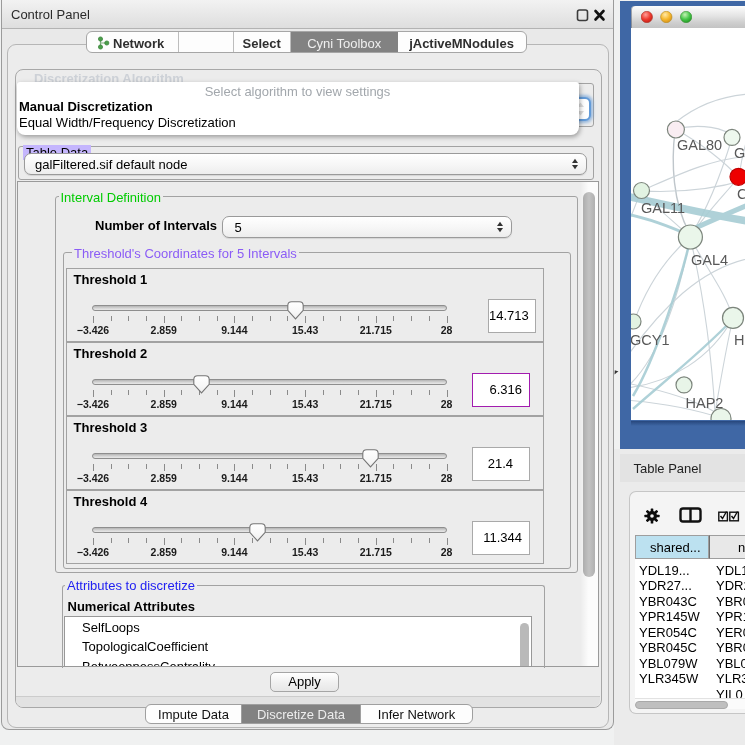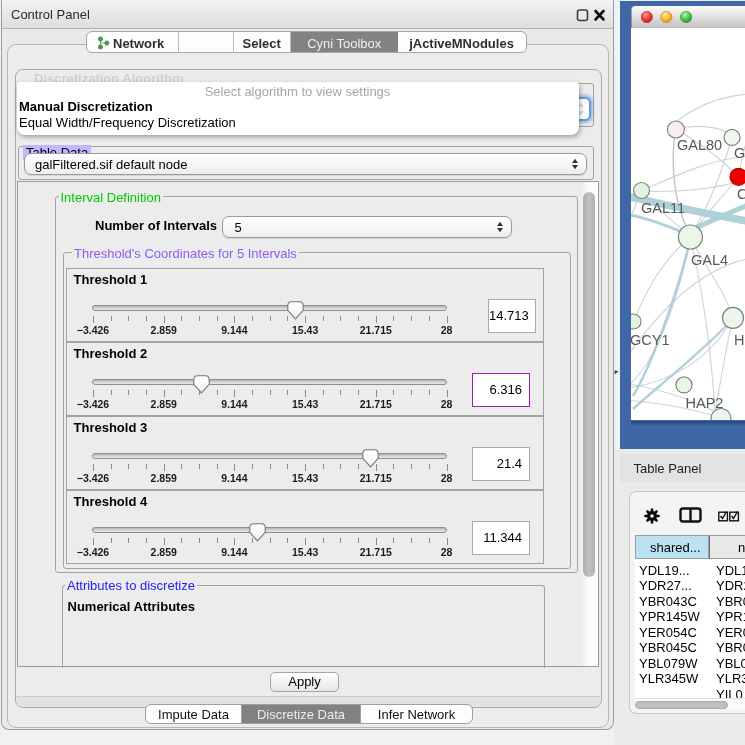--- a/index.html
+++ b/index.html
@@ -223,21 +223,21 @@
           <defs>
             <linearGradient id="thg2" x1="0" y1="0" x2="0" y2="1">
               <stop offset="0" stop-color="#ffffff"></stop>
               <stop offset="0.6" stop-color="#f7f7f7"></stop>
               <stop offset="1" stop-color="#ededed"></stop>
             </linearGradient>
           </defs>
           <path d="M0.8,4.6 Q0.8,0.7 4.7,0.7 L12.3,0.7 Q16.2,0.7 16.2,4.6 L16.2,9.3 L8.5,17.9 L0.8,9.3 Z" fill="url(#thg2)" stroke="#757575" stroke-width="1.1"></path>
         </svg>
         <div class="abs" style="left:405.5px; top:30.5px; width:58px; height:34px; background:#fff; border:1px solid #a9a9a9;">
-          <div class="lbl" style="text-align:right; padding-right:7px; margin-top:8px;">21.4</div>
+          <div class="lbl" style="text-align:right; padding-right:16px; margin-top:8px;">21.4</div>
         </div>
       </div>
       <div class="abs" style="left:63.5px; top:489.5px; width:478.5px; height:74.8px; border:1px solid #a2a2a2; background:#ececec;">
         <div class="abs lbl bold" style="left:7px; top:3.5px;">Threshold 4</div>
         <div class="abs" style="left:25.8px; top:36.5px; width:354.5px; height:5.5px; border:1px solid #8e8e8e; border-radius:3px; background:linear-gradient(#b4b4b4,#d5d5d5 55%,#e8e8e8);"></div>
         <div class="tick" style="left:26.5px; top:47.5px; height:7px;"></div>
         <div class="tick" style="left:44.175px; top:47.5px; height:5px;"></div>
         <div class="tick" style="left:61.85px; top:47.5px; height:5px;"></div>
         <div class="tick" style="left:79.525px; top:47.5px; height:5px;"></div>
         <div class="tlabel" style="left:26.5px; top:55.5px;">−3.426</div>
@@ -276,20 +276,26 @@
         <div class="abs" style="left:405.5px; top:30.5px; width:58px; height:34px; background:#fff; border:1px solid #a9a9a9;">
           <div class="lbl" style="text-align:right; padding-right:7px; margin-top:8px;">11.344</div>
         </div>
       </div>
     </div>
 
   <div class="abs" style="left:59.5px; top:585px; width:483px; height:83px; border:1px solid #a2a2a2; border-top-left-radius:3px; border-top-right-radius:3px; border-bottom:none;"></div>
   <div class="abs lbl" style="left:63px; top:578px; color:#2121f2; background:#ececec; padding:0 2px;">Attributes to discretize</div>
   <div class="abs lbl bold" style="left:65.5px; top:598.5px;">Numerical Attributes</div>
 
+  <div class="abs" style="left:62px; top:615.5px; width:468px; height:51.5px; background:#fff; border:1px solid #989898; overflow:hidden;">
+    <div class="abs lbl" style="left:17px; top:3px;">SelfLoops</div>
+    <div class="abs lbl" style="left:17px; top:22.5px;">TopologicalCoefficient</div>
+    <div class="abs lbl" style="left:17px; top:42px;">BetweennessCentrality</div>
+    <div class="abs" style="right:2.5px; top:6px; width:9px; height:46px; background:#b9b9b9; border-radius:4.5px 4.5px 0 0;"></div>
+  </div>
 
   <div class="abs" style="left:578.5px; top:182px; width:17px; height:484px; background:linear-gradient(to right,#ededed,#fcfcfc 45%,#fcfcfc);"></div>
   <div class="abs" style="left:581px; top:192px; width:12px; height:385px; background:linear-gradient(to right,#adadad,#c2c2c2 50%,#b0b0b0); border-radius:6px;"></div>
 
   <div class="abs" style="left:268px; top:671.5px; width:69px; height:20px; background:linear-gradient(#ffffff,#f1f1f1 50%,#e7e7e7); border:1px solid #a5a5a5; border-radius:5px; text-align:center;">
     <div class="lbl" style="margin-top:1.5px;">Apply</div>
   </div>
 
   <div class="abs" style="left:143px; top:703.5px; width:328px; height:20.5px; background:#fdfdfd; border:1px solid #9f9f9f; border-radius:6px; overflow:hidden; display:flex;">
     <div style="width:96px; text-align:center; border-right:1px solid #9f9f9f;">

